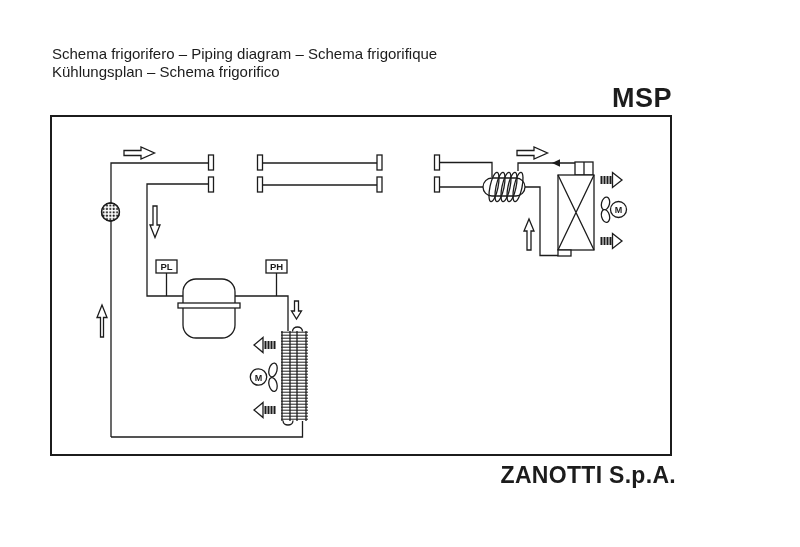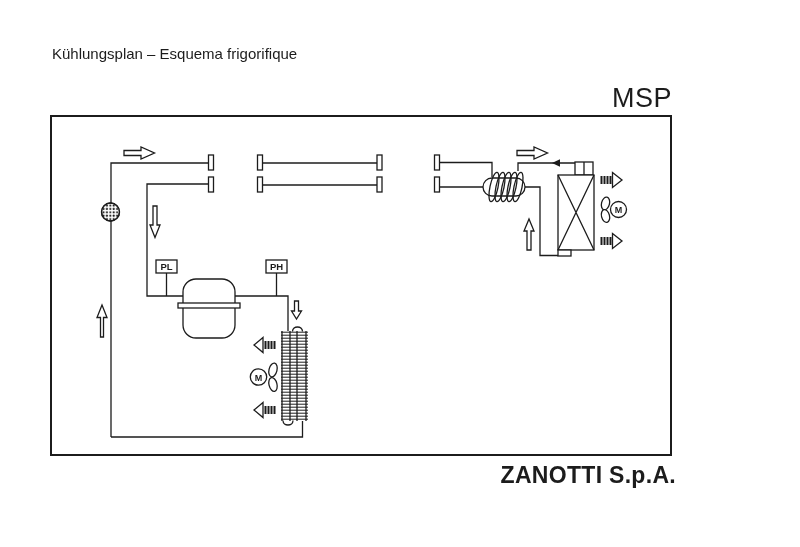--- a/index.html
+++ b/index.html
@@ -2,31 +2,32 @@
 <html><head>
 <meta charset="utf-8">
 <style>
   html,body{margin:0;padding:0;}
   body{
     width:800px;height:547px;position:relative;background:#ffffff;
     font-family:"Liberation Sans", sans-serif;color:#1c1c1c;overflow:hidden;
   }
   .title-block{position:absolute;left:52px;top:45px;font-size:15px;line-height:18px;white-space:nowrap;}
   .model-code{position:absolute;left:372px;top:83px;width:300px;text-align:right;
-    font-size:27px;font-weight:normal;letter-spacing:0.5px;white-space:nowrap;}
+    font-size:27px;font-weight:bold;letter-spacing:0.5px;white-space:nowrap;}
   .footer-brand{position:absolute;left:376px;top:462px;width:300px;text-align:right;
     font-size:23px;font-weight:bold;letter-spacing:0.3px;white-space:nowrap;}
   svg.diagram{position:absolute;left:0;top:0;}
   svg text{font-family:"Liberation Sans", sans-serif;font-weight:bold;fill:#1c1c1c;}
 </style>
 </head>
 <body>
 
 <div class="title-block">
-  <div>Kühlungsplan – Esquema frigorifique</div>
+  <div>Schema frigorifero – Piping diagram – Schema frigorifique</div>
+  <div>Kühlungsplan – Schema frigorifico</div>
 </div>
 <div class="model-code">MSP</div>
 <div class="footer-brand">ZANOTTI S.p.A.</div>
 
 <svg class="diagram" width="800" height="547" viewBox="0 0 800 547">
   <defs>
     <pattern id="fins" x="281" y="331" width="27" height="3" patternUnits="userSpaceOnUse">
       <line x1="0" y1="1.2" x2="27" y2="1.2" stroke="#1c1c1c" stroke-width="1"></line>
     </pattern>
     <pattern id="mesh" x="0" y="0" width="3.4" height="3.4" patternUnits="userSpaceOnUse">

